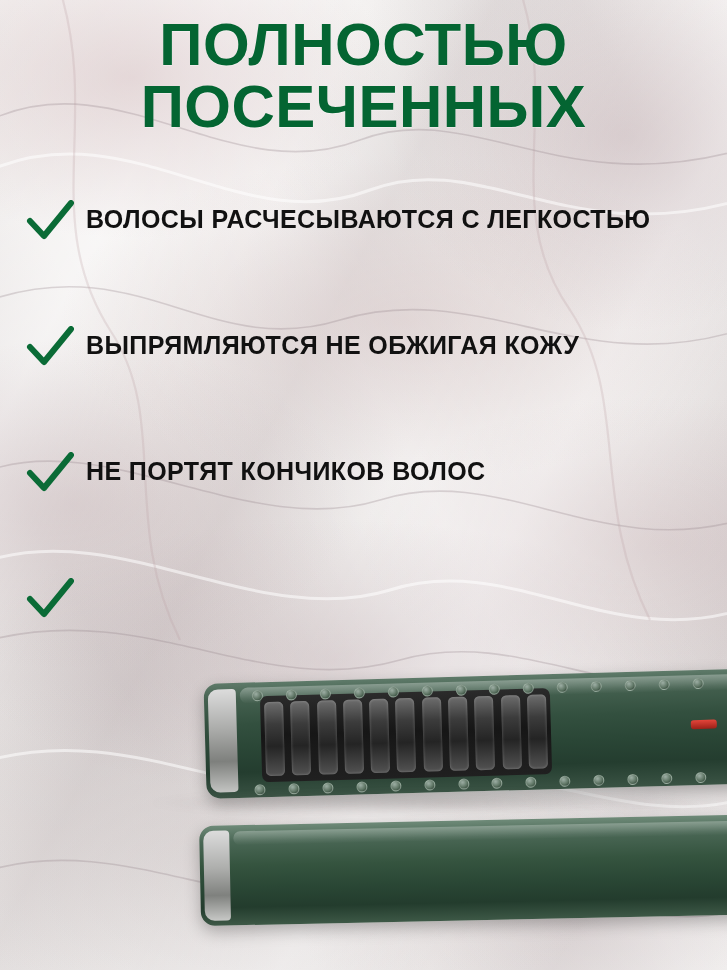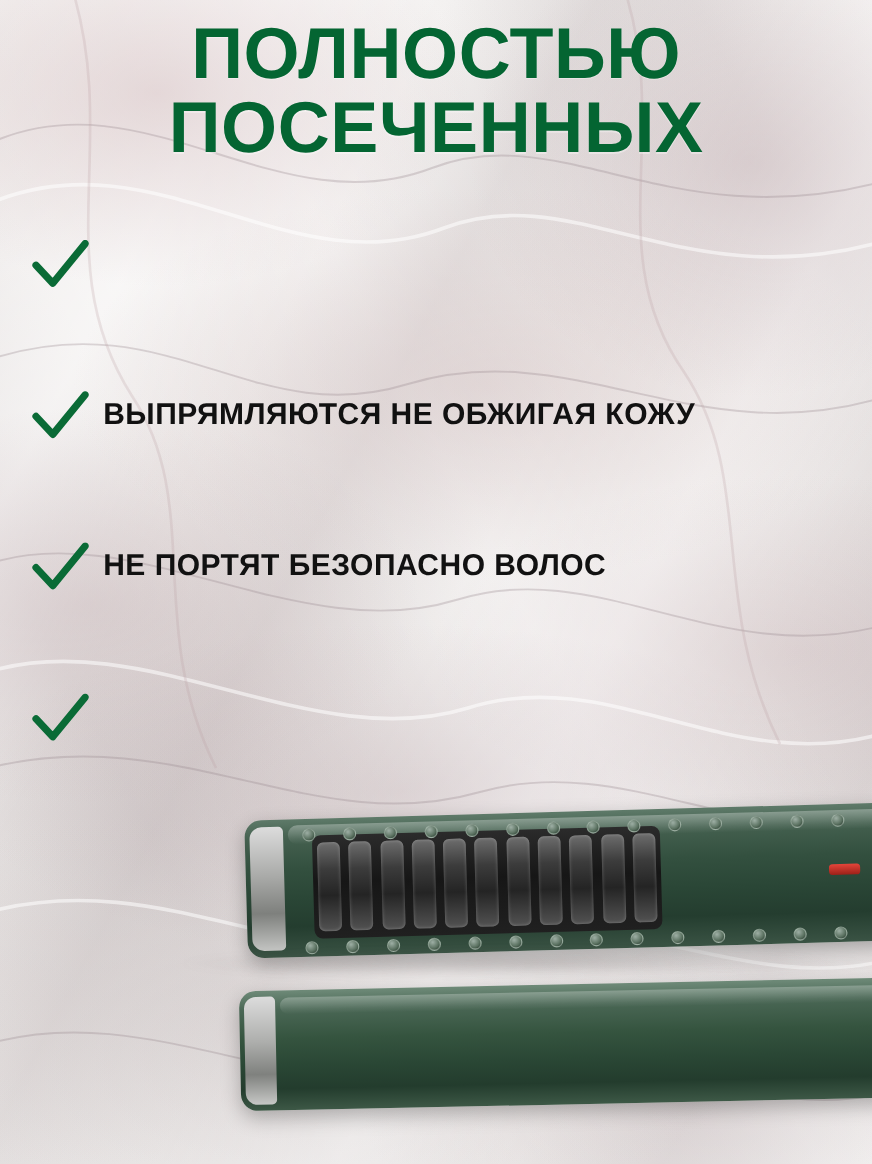--- a/index.html
+++ b/index.html
@@ -288,38 +288,39 @@
   </div>
 
   <div class="bullets">
 
     <div class="bullet">
       <span class="check">
         <svg width="48" height="46" viewBox="0 0 48 46" aria-hidden="true">
           <path d="M4 21 L18 36 L45 3" fill="none" stroke="#0a6b36" stroke-width="6" stroke-linecap="round" stroke-linejoin="round"></path>
         </svg>
       </span>
+      <span class="bullet-text">ВОЛОСЫ РАСЧЕСЫВАЮТСЯ С ЛЕГКОСТЬЮ</span>
     </div>
 
     <div class="bullet">
       <span class="check">
         <svg width="48" height="46" viewBox="0 0 48 46" aria-hidden="true">
           <path d="M4 21 L18 36 L45 3" fill="none" stroke="#0a6b36" stroke-width="6" stroke-linecap="round" stroke-linejoin="round"></path>
         </svg>
       </span>
       <span class="bullet-text">ВЫПРЯМЛЯЮТСЯ НЕ ОБЖИГАЯ КОЖУ</span>
     </div>
 
     <div class="bullet">
       <span class="check">
         <svg width="48" height="46" viewBox="0 0 48 46" aria-hidden="true">
           <path d="M4 21 L18 36 L45 3" fill="none" stroke="#0a6b36" stroke-width="6" stroke-linecap="round" stroke-linejoin="round"></path>
         </svg>
       </span>
-      <span class="bullet-text">НЕ ПОРТЯТ БЕЗОПАСНО ВОЛОС</span>
+      <span class="bullet-text">НЕ ПОРТЯТ КОНЧИКОВ ВОЛОС</span>
     </div>
 
     <div class="bullet">
       <span class="check">
         <svg width="48" height="46" viewBox="0 0 48 46" aria-hidden="true">
           <path d="M4 21 L18 36 L45 3" fill="none" stroke="#0a6b36" stroke-width="6" stroke-linecap="round" stroke-linejoin="round"></path>
         </svg>
       </span>
     </div>
 

